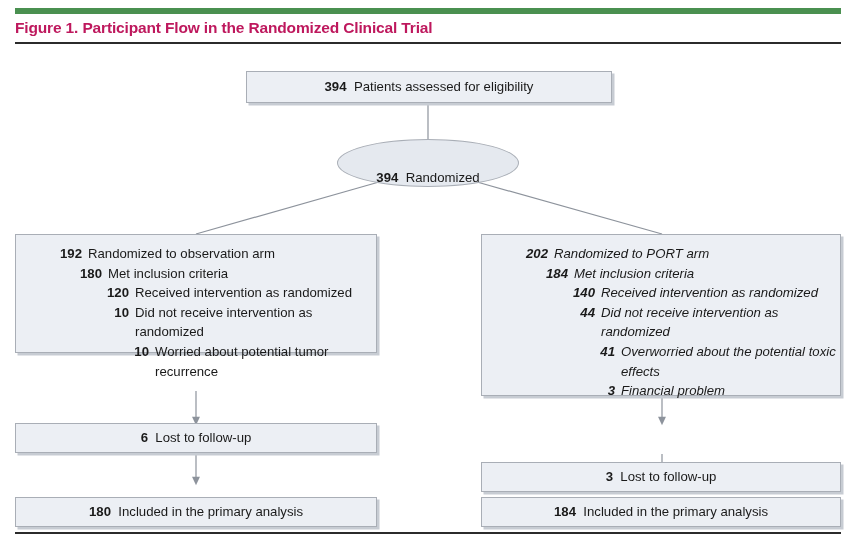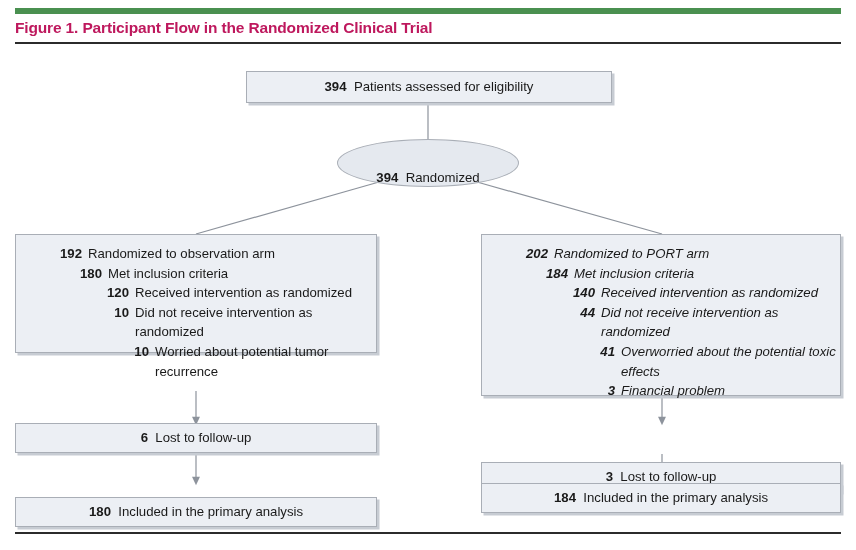--- a/index.html
+++ b/index.html
@@ -241,21 +241,21 @@
       <span class="num">3</span>&nbsp;&nbsp;<span>Lost to follow-up</span>
     </div>
   </div>
 
   <div class="node centered" style="left:15px; top:497px; width:362px; height:30px;">
     <div class="node-line">
       <span class="num">180</span>&nbsp;&nbsp;<span>Included in the primary analysis</span>
     </div>
   </div>
 
-  <div class="node centered" style="left:481px; top:483px; width:360px; height:30px;text-align:center;">
+  <div class="node centered" style="left:481px; top:497px; width:360px; height:30px;text-align:center;">
     <div class="node-line">
       <span class="num">184</span>&nbsp;&nbsp;<span>Included in the primary analysis</span>
     </div>
   </div>
 
 </div>
 
 <div class="bottom-rule"></div>
 
 </body></html>

